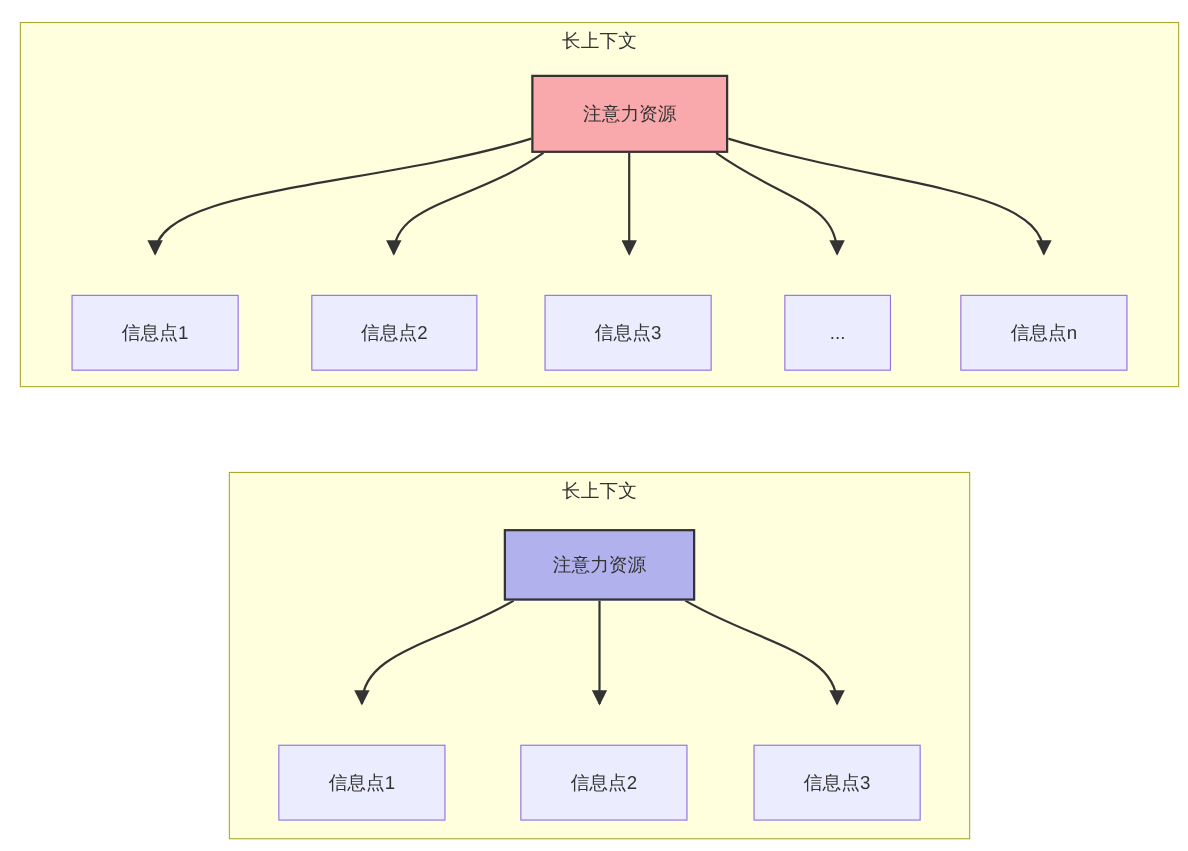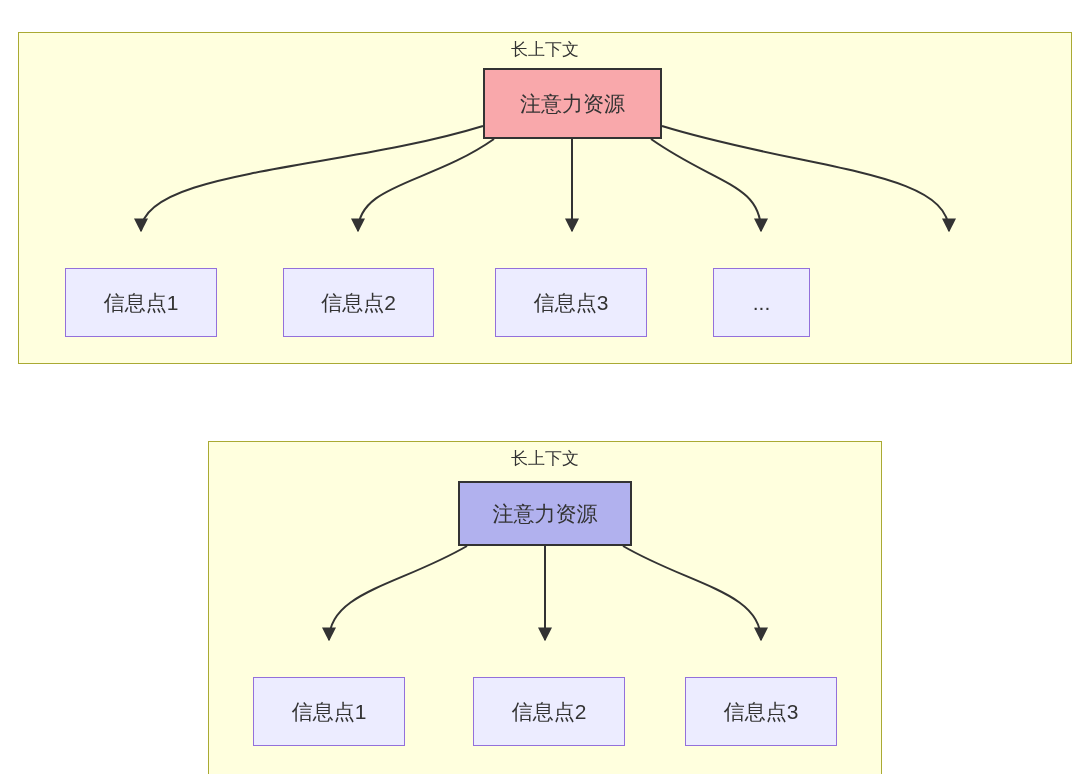--- a/index.html
+++ b/index.html
@@ -20,38 +20,37 @@
     position: relative;
     width: 1080px;
     height: 774px;
     background: #ffffff;
     overflow: hidden;
   }
   .container {
     position: absolute;
     background: var(--container-fill);
     border: 1.5px solid var(--container-border);
-    margin-top: 12px;
   }
   .container-title {
     position: absolute;
     top: 5px;
     left: 0;
     width: 100%;
     text-align: center;
     font-size: 17px;
     font-weight: 400;
     color: var(--text-color);
   }
   .node {
     position: absolute;
     display: flex;
     align-items: center;
     justify-content: center;
-    font-size: 21px;
+    font-size: 17px;
     color: var(--text-color);
     text-align: center;
   }
   .node.info {
     background: var(--node-fill);
     border: 1.5px solid var(--node-border);
     margin-top: 33px;
   }
   .node.source {
     border: 2.5px solid var(--source-border);
@@ -116,19 +115,20 @@
     <path class="edge" d="M 467 546 C 400 585, 329 592, 329 640" marker-end="url(#arrowhead)"></path>
     <path class="edge" d="M 545 546 L 545 640" marker-end="url(#arrowhead)"></path>
     <path class="edge" d="M 623 546 C 690 585, 761 592, 761 640" marker-end="url(#arrowhead)"></path>
   </svg>
 
   <div class="node source long src-long">注意力资源</div>
   <div class="node info l-info-1">信息点1</div>
   <div class="node info l-info-2">信息点2</div>
   <div class="node info l-info-3">信息点3</div>
   <div class="node info l-info-4">...</div>
+  <div class="node info l-info-5">信息点n</div>
 
   <div class="node source short src-short">注意力资源</div>
   <div class="node info s-info-1">信息点1</div>
   <div class="node info s-info-2">信息点2</div>
   <div class="node info s-info-3">信息点3</div>
 
 </div>
 
 </body></html>

